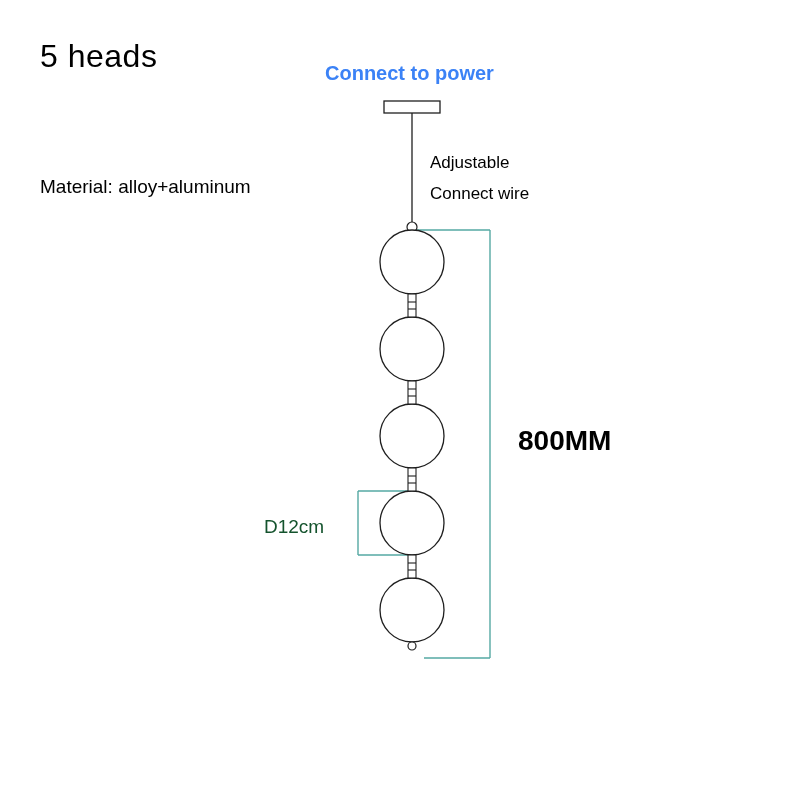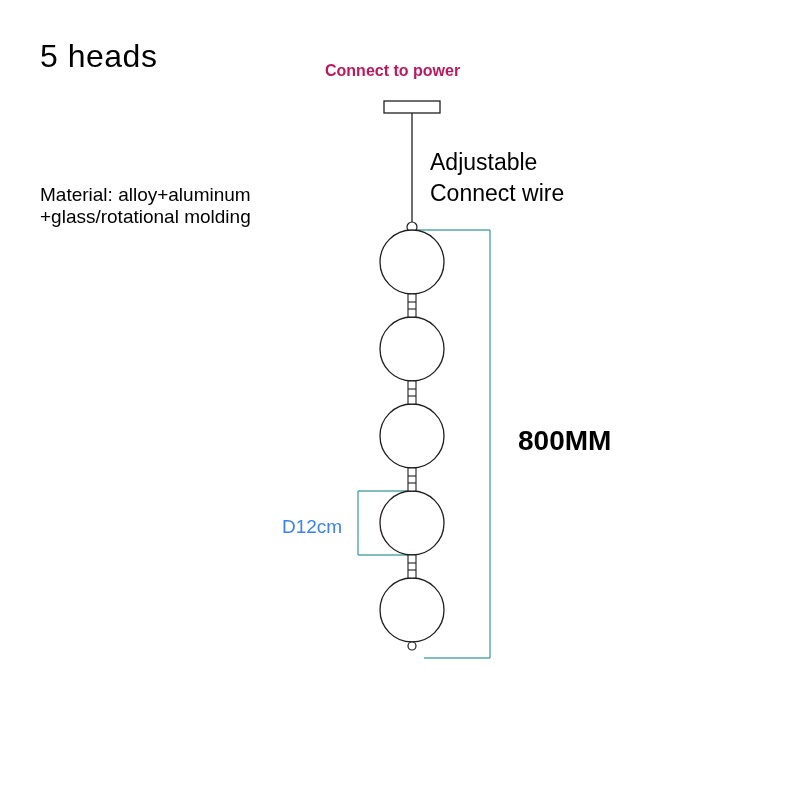--- a/index.html
+++ b/index.html
@@ -22,63 +22,62 @@
   }
   .title {
     left: 40px;
     top: 38px;
     font-size: 32px;
     letter-spacing: 0.5px;
   }
   .power {
     left: 325px;
     top: 62px;
-    font-size: 16px;
+    font-size: 20px;
     font-weight: 700;
-    color: #be185d;
+    color: #3b82f6;
   }
   .spec {
     font-size: 19px;
   }
   .spec-color    { left: 40px; top: 123px; }
-  .spec-mat1     { left: 40px; top: 184px; }
+  .spec-mat1     { left: 40px; top: 176px; }
   .spec-mat2     { left: 40px; top: 206px; }
   .wirelabel {
     left: 430px;
     top: 147px;
-    font-size: 23px;
+    font-size: 17px;
     line-height: 31px;
   }
   .dim-height {
     left: 518px;
     top: 425px;
     font-size: 28px;
     font-weight: 700;
   }
   .dim-diameter {
-    left: 282px;
+    left: 264px;
     top: 516px;
     font-size: 19px;
-    color: #3b82f6;
+    color: #14532d;
   }
   svg.diagram {
     position: absolute;
     left: 0;
     top: 0;
   }
 </style>
 </head>
 <body>
 
 <div class="canvas">
 
   <div class="label title">5 heads</div>
   <div class="label power">Connect to power</div>
   <div class="label spec spec-mat1">Material: alloy+aluminum</div>
-  <div class="label spec spec-mat2">+glass/rotational molding</div>
 
   <div class="label wirelabel">
     <div>Adjustable</div>
     <div>Connect wire</div>
   </div>
 
   <div class="label dim-height">800MM</div>
   <div class="label dim-diameter">D12cm</div>
 
   <svg class="diagram" width="800" height="800" viewBox="0 0 800 800">

